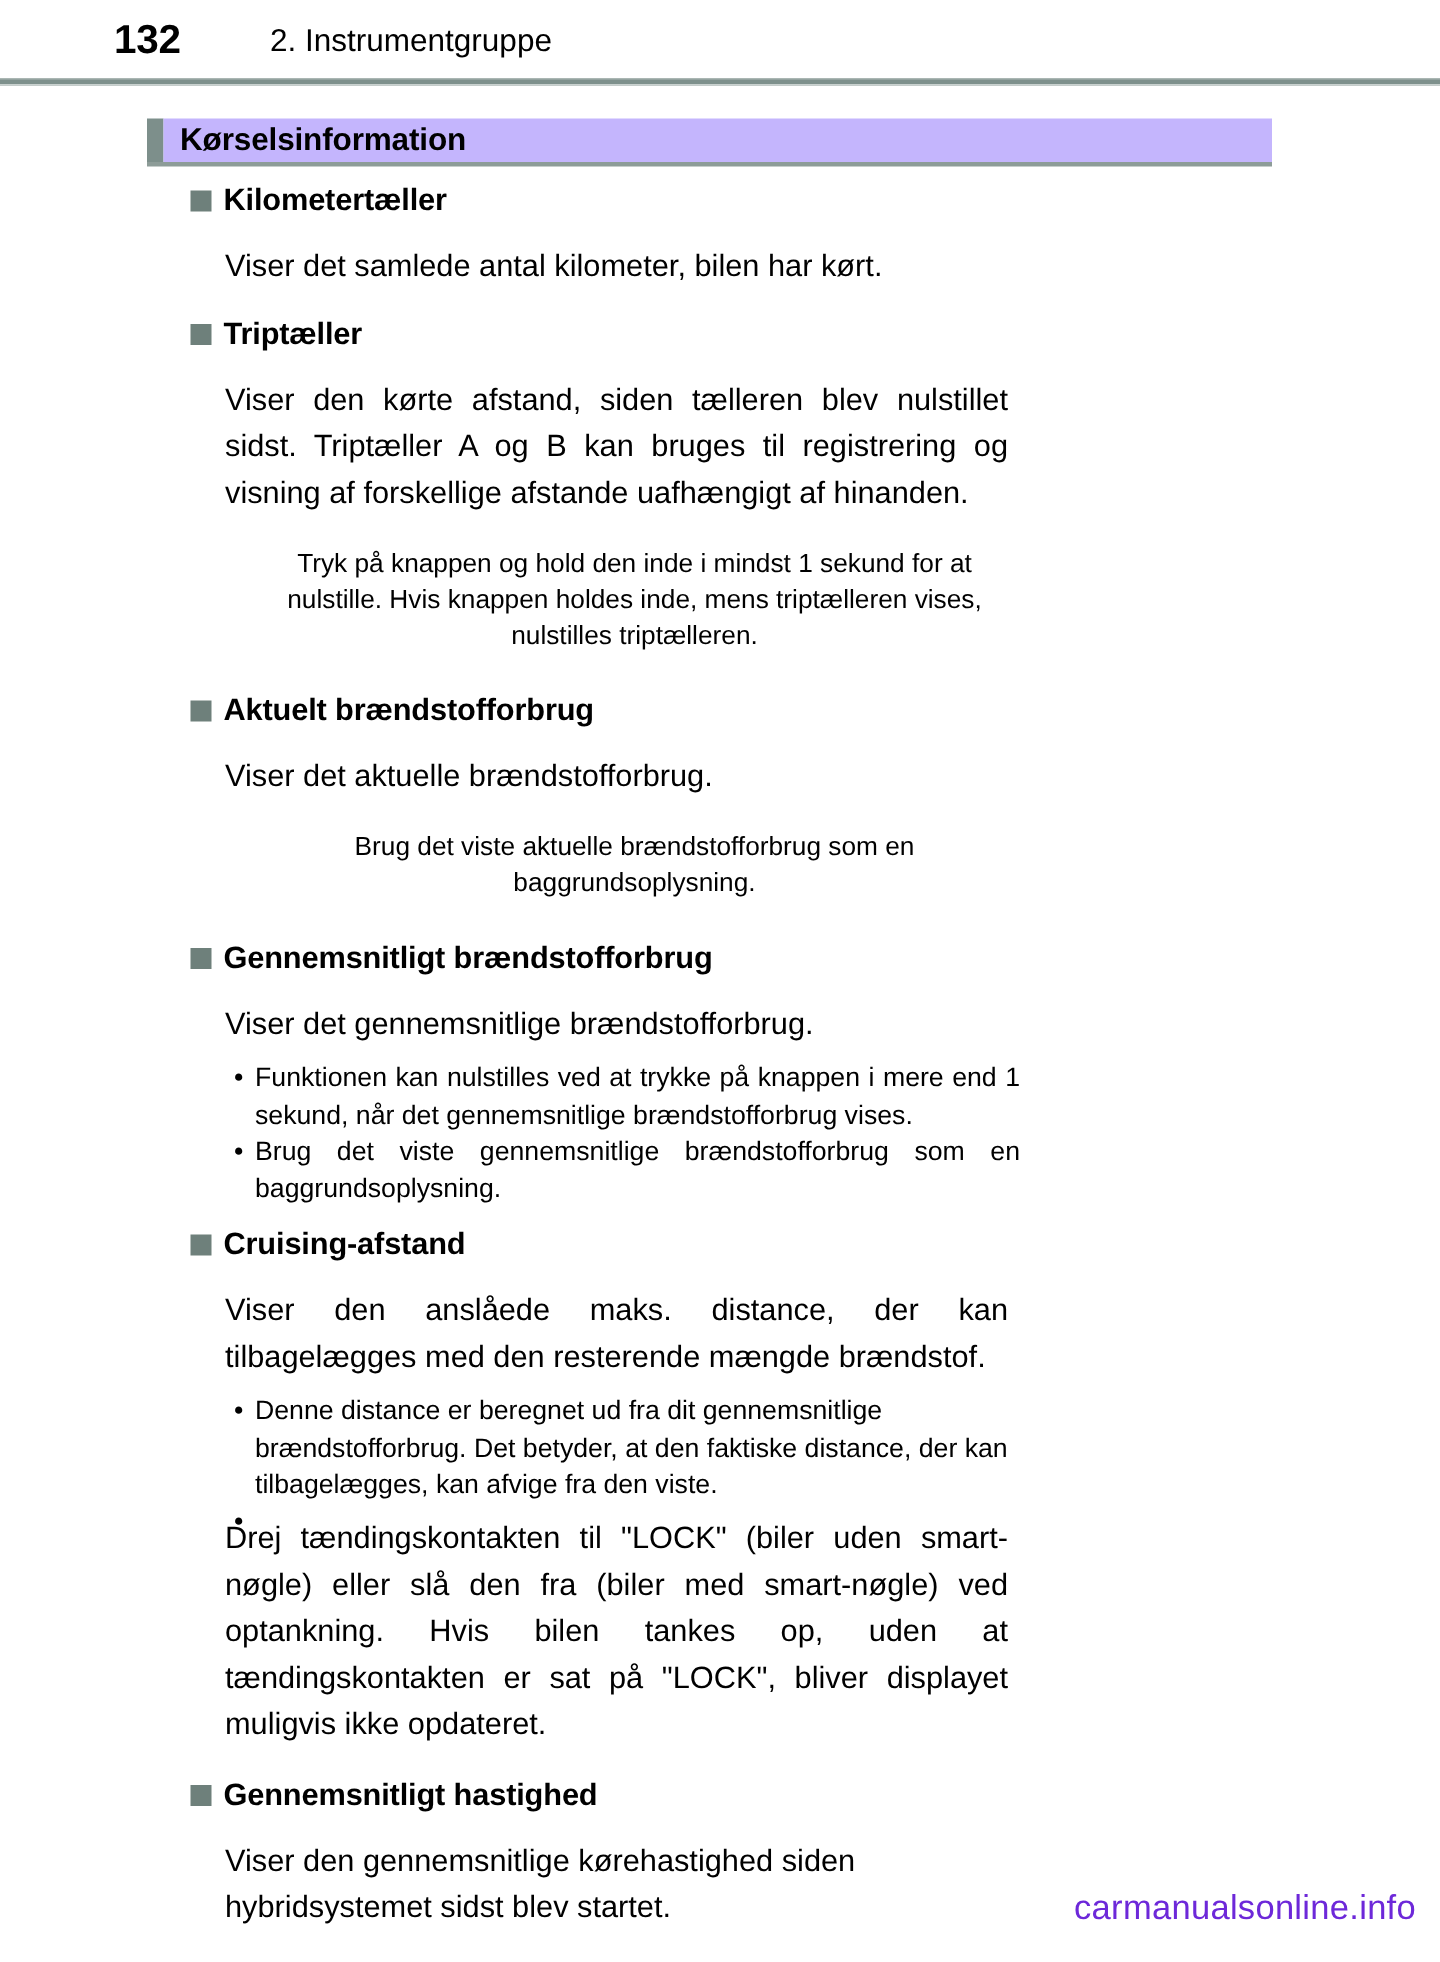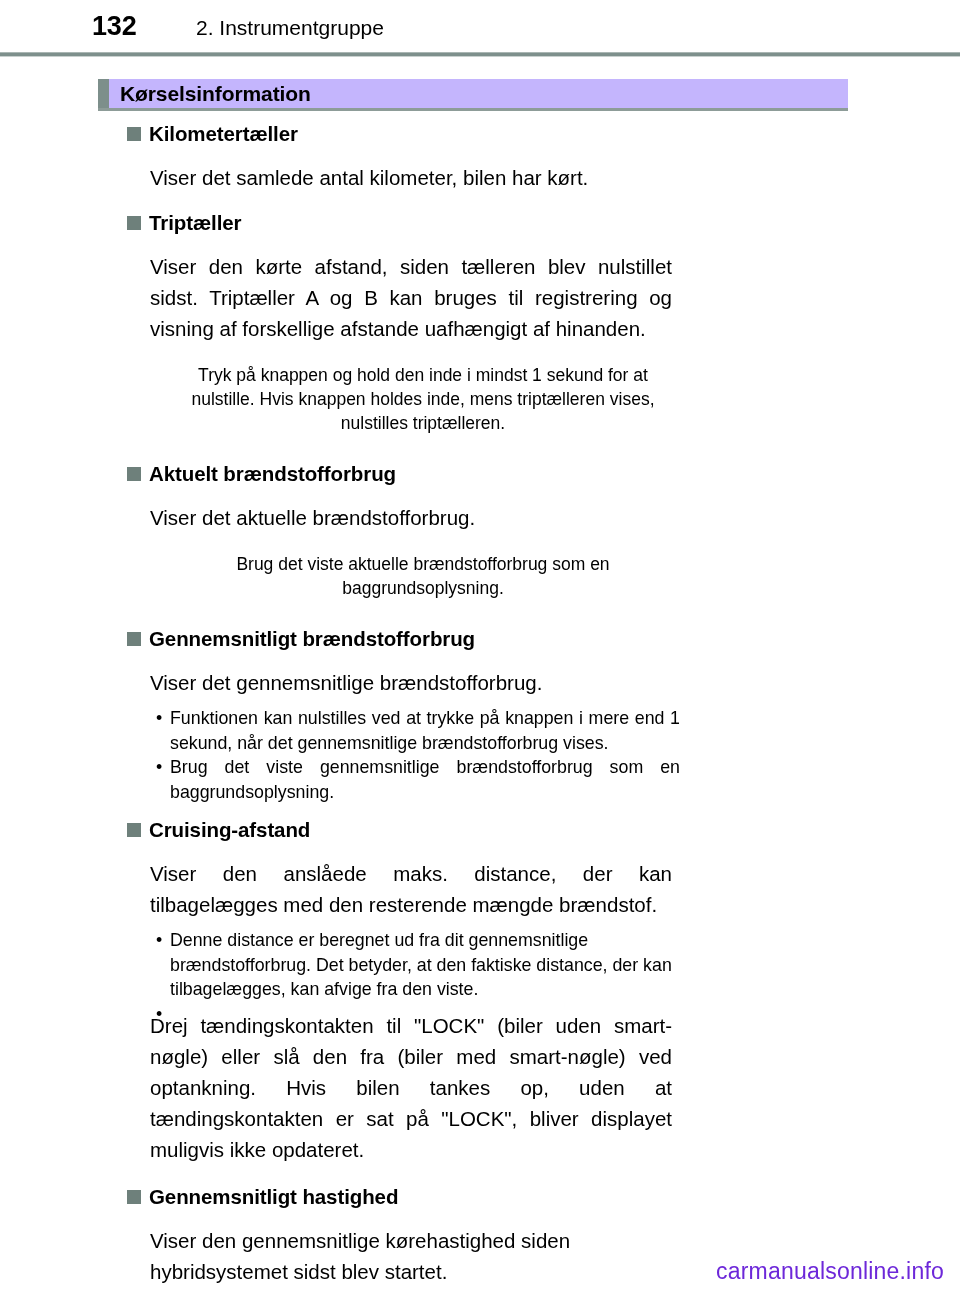--- a/index.html
+++ b/index.html
@@ -13,21 +13,21 @@
     position: relative;
     font-family: "Liberation Sans", sans-serif;
     color: #000000;
     overflow: hidden;
   }
 
   
   .page-header {
     position: absolute;
     top: 0;
-    left: 16px;
+    left: 0;
     width: 936px;
     height: 52px;
   }
   .page-number {
     position: absolute;
     left: 76px;
     top: 11px;
     font-size: 27px;
     font-weight: bold;
     letter-spacing: -0.2px;

